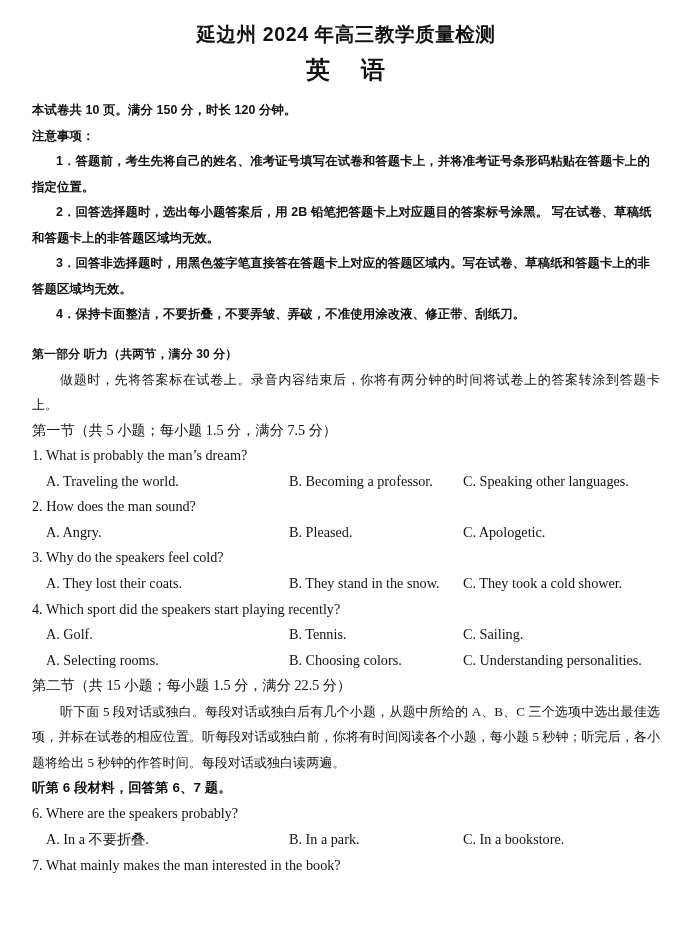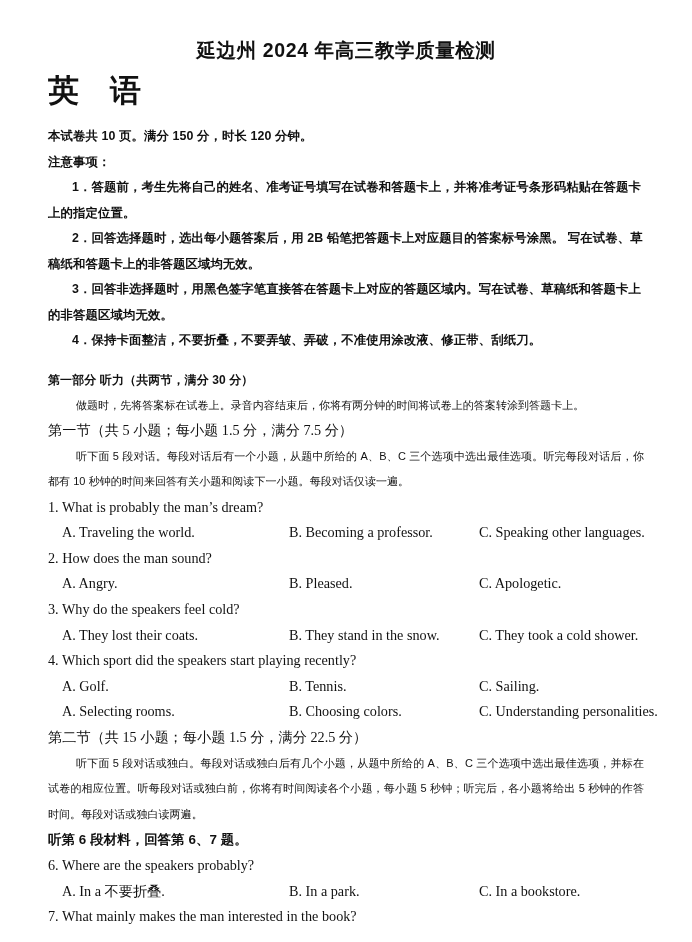--- a/index.html
+++ b/index.html
@@ -12,42 +12,42 @@
     height: 942px;
     overflow: hidden;
     font-family: "Liberation Serif", "DejaVu Serif", serif;
     color: #111111;
     -webkit-font-smoothing: antialiased;
   }
   .page {
     position: relative;
     width: 692px;
     height: 804px;
-    padding: 16px;
+    padding: 0;
     box-sizing: border-box;
   }
   .inner {
     padding: 14px 32px 0 32px;
   }
 
   
   .doc-title {
     text-align: center;
     font-family: "Liberation Sans", "DejaVu Sans", sans-serif;
     font-weight: bold;
     font-size: 19.5px;
     letter-spacing: 0.6px;
     margin: 6px 0 4px 0;
     line-height: 1.5;
   }
   .doc-subject {
-    text-align: left;
+    text-align: center;
     font-family: "Liberation Serif", "DejaVu Serif", serif;
     font-weight: bold;
-    font-size: 31px;
+    font-size: 24px;
     letter-spacing: 1px;
     margin: 2px 0 10px 0;
     line-height: 1.45;
   }
   .doc-subject .gap {
     display: inline-block;
     width: 30px;
   }
 
   
@@ -78,22 +78,22 @@
   .sec-head-sub {
     font-family: "Liberation Sans", "DejaVu Sans", sans-serif;
     font-weight: bold;
     font-size: 13.4px;
     line-height: 26px;
     letter-spacing: 0.1px;
   }
 
   
   .body-text {
-    font-family: Liberation Sans, sans-serif;
-    font-size: 11px;
+    font-family: Liberation Serif, serif;
+    font-size: 13px;
     line-height: 25.5px;
     text-align: justify;
     letter-spacing: 0.05px;
   }
   .body-text p {
     margin: 0;
   }
   .body-text .ind2 {
     text-indent: 28px;
   }
@@ -121,21 +121,21 @@
     position: relative;
     height: 25.6px;
     padding-left: 26px;
   }
   .opt {
     position: absolute;
     top: 0;
     white-space: nowrap;
   }
   .opt.a { left: 14px; }
-  .opt.b { left: 241px; }
+  .opt.b { left: 257px; }
   .opt.c { left: 431px; }
 </style>
 </head>
 <body>
 
 <div class="page">
   <div class="inner">
 
     <div class="doc-title">延边州 2024 年高三教学质量检测</div>
     <div class="doc-subject">
@@ -152,23 +152,20 @@
     </div>
 
     <div class="sec-head">第一部分  听力（共两节，满分 30 分）</div>
 
     <div class="body-text">
       <p class="ind2">做题时，先将答案标在试卷上。录音内容结束后，你将有两分钟的时间将试卷上的答案转涂到答题卡上。</p>
     </div>
 
     <div class="node-line">第一节（共 5 小题；每小题 1.5 分，满分 7.5 分）</div>
 
-    <div class="body-text">
-      <p class="ind2">听下面 5 段对话。每段对话后有一个小题，从题中所给的 A、B、C 三个选项中选出最佳选项。听完每段对话后，你都有 10 秒钟的时间来回答有关小题和阅读下一小题。每段对话仅读一遍。</p>
-    </div>
 
     <div class="qlist">
 
       <div class="q">
         <span class="q-stem"><span>1.</span> <span>What is probably the man’s dream?</span></span>
         <span class="opts">
           <span class="opt a">A. Traveling the world.</span>
           <span class="opt b">B. Becoming a professor.</span>
           <span class="opt c">C. Speaking other languages.</span>
         </span>

